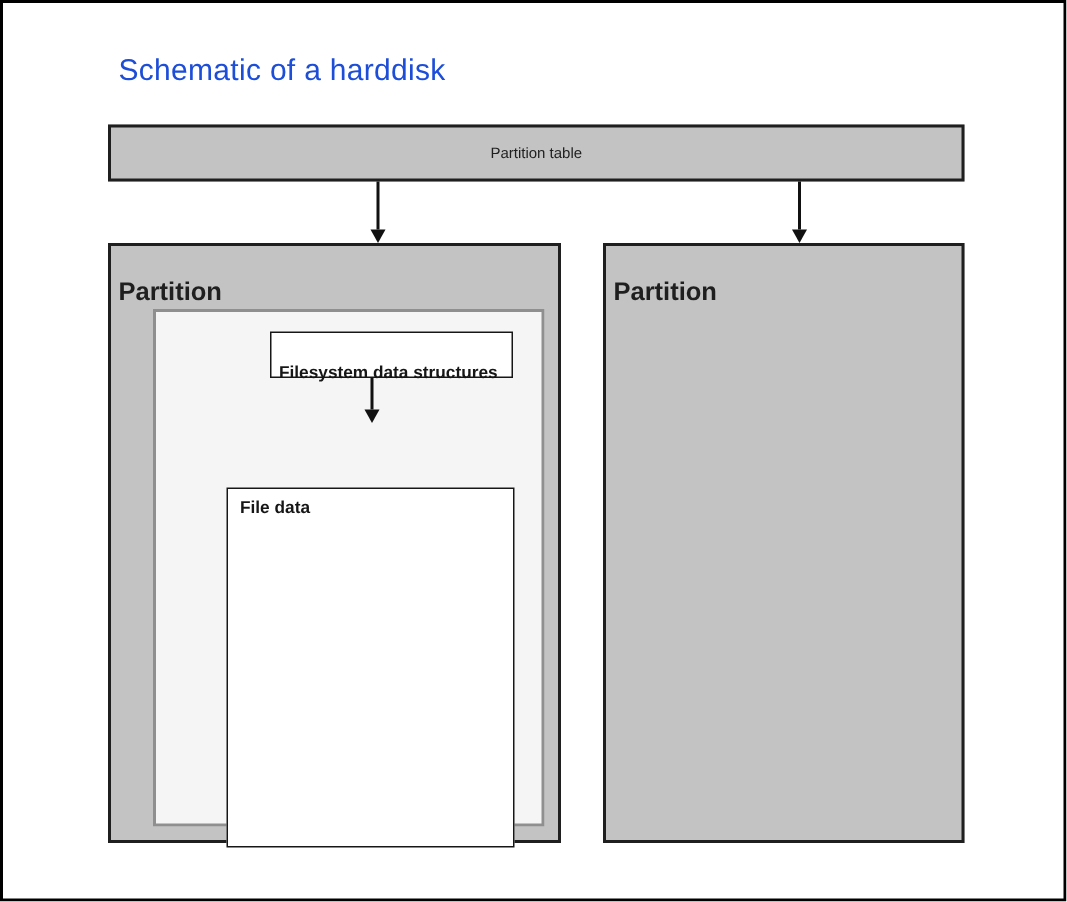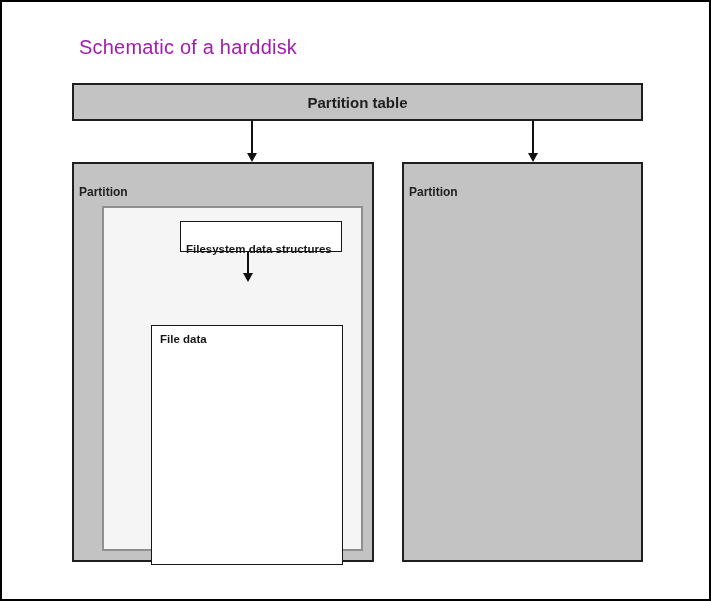--- a/index.html
+++ b/index.html
@@ -12,47 +12,47 @@
     position: relative;
     width: 711px; height: 601px;
     background: #ffffff;
     border: 2px solid #000000;
     overflow: hidden;
   }
   .title {
     position: absolute;
     left: 77px; top: 34px;
     font-size: 20px;
-    color: #a21caf;
+    color: #1d4ed8;
     letter-spacing: 0.2px;
     white-space: nowrap;
   }
   .box {
     position: absolute;
   }
   .partition-table {
     left: 70px; top: 81px;
     width: 571px; height: 38px;
     background: #c3c3c3;
     border: 2px solid #1f1f1f;
     display: flex; align-items: center; justify-content: center;
   }
   .partition-table .label {
-    font-weight: bold; font-size: 15px; color: #1f1f1f;
+    font-weight: normal; font-size: 10px; color: #1f1f1f;
   }
   .partition {
     width: 302px; height: 400px;
     background: #c3c3c3;
     border: 2px solid #1f1f1f;
   }
   .partition-left { left: 70px; top: 160px; }
   .partition-right { left: 400px; top: 160px; width: 241px; }
   .partition .label {
     position: absolute; left: 5px; top: 21px;
-    font-weight: bold; font-size: 12px; color: #1f1f1f;
+    font-weight: bold; font-size: 17px; color: #1f1f1f;
   }
   .filesystem-region {
     position: absolute;
     left: 28px; top: 42px;
     width: 261px; height: 345px;
     background: #f5f5f5;
     border: 2px solid #8f8f8f;
   }
   .fds-box {
     position: absolute;

